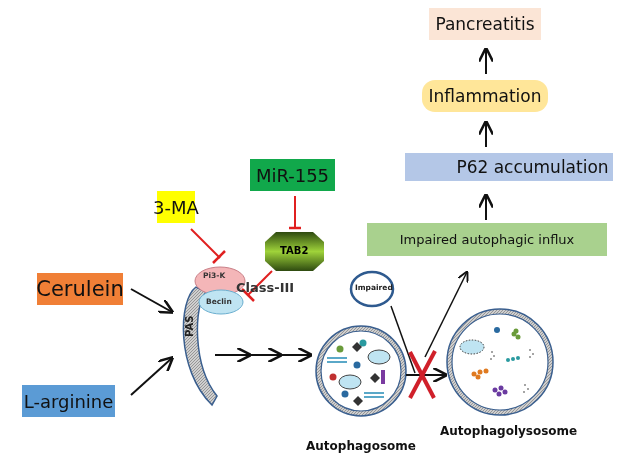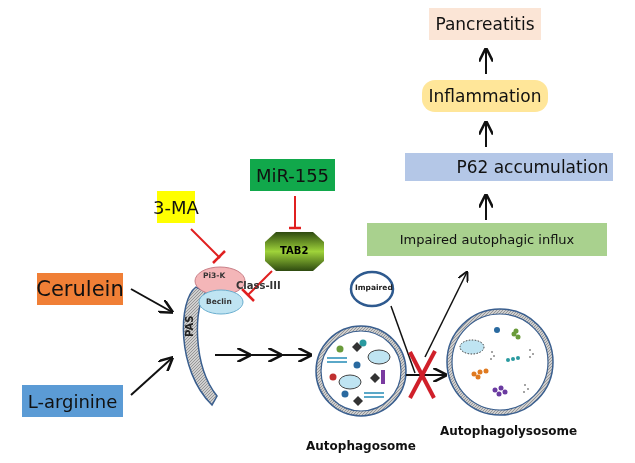--- a/index.html
+++ b/index.html
@@ -112,28 +112,28 @@
       <circle cx="528" cy="389" r="0.8" fill="#333"></circle>
       <circle cx="524" cy="392" r="0.8" fill="#333"></circle>
   </g>
 
   <line x1="486" y1="220" x2="486" y2="195" stroke="#111" stroke-width="2" marker-end="url(#ah)"></line>
   <line x1="486" y1="147" x2="486" y2="122" stroke="#111" stroke-width="2" marker-end="url(#ah)"></line>
   <line x1="486" y1="74" x2="486" y2="49" stroke="#111" stroke-width="2" marker-end="url(#ah)"></line>
 </svg>
 
 <div class="box" style="left:37px;top:273px;width:86px;height:32px;font-size:21px;background:#f07f36;">Cerulein</div>
-<div class="box" style="left:22px;top:385px;width:101px;height:32px;font-size:18px;background:#5b9bd5;">L-arginine</div>
+<div class="box" style="left:22px;top:385px;width:93px;height:32px;font-size:18px;background:#5b9bd5;">L-arginine</div>
 <div class="box" style="left:157px;top:191px;width:38px;height:32px;font-size:18px;background:#ffff00;">3-MA</div>
 <div class="box" style="left:250px;top:159px;width:85px;height:32px;font-size:18px;background:#11a84b;">MiR-155</div>
 
 <div class="box" style="left:367px;top:223px;width:240px;height:33px;font-size:13px;background:#a9d18e;">Impaired autophagic influx</div>
 <div class="box" style="left:405px;top:153px;width:161px;height:28px;font-size:17px;background:#b4c7e7;padding-left:47px;">P62 accumulation</div>
 <div class="box" style="left:422px;top:80px;width:126px;height:32px;font-size:17px;background:#ffe699;border-radius:13px;">Inflammation</div>
 <div class="box" style="left:429px;top:8px;width:112px;height:32px;font-size:17px;background:#fbe5d6;">Pancreatitis</div>
 
 <div class="lbl" style="left:280px;top:245px;font-size:10px;color:#000;">TAB2</div>
 <div class="lbl" style="left:203px;top:271px;font-size:7.5px;color:#333;">Pi3-K</div>
-<div class="lbl" style="left:200px;top:280px;font-size:10px;color:#333;padding-left:36px;">Class-III</div>
+<div class="lbl" style="left:200px;top:280px;font-size:13px;color:#333;padding-left:36px;">Class-III</div>
 <div class="lbl" style="left:206px;top:297px;font-size:7.5px;color:#333;">Beclin</div>
 <div class="lbl" style="left:355px;top:283px;font-size:7.5px;color:#222;">Impaired</div>
 <div class="lbl" style="left:306px;top:439px;font-size:12px;">Autophagosome</div>
 <div class="lbl" style="left:440px;top:424px;font-size:12px;">Autophagolysosome</div>
 
 </body></html>

